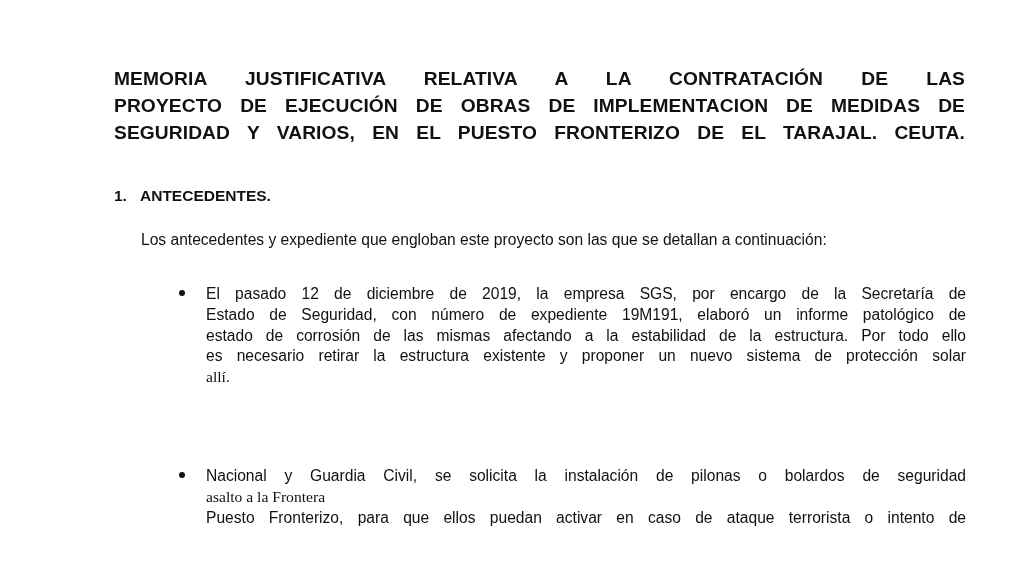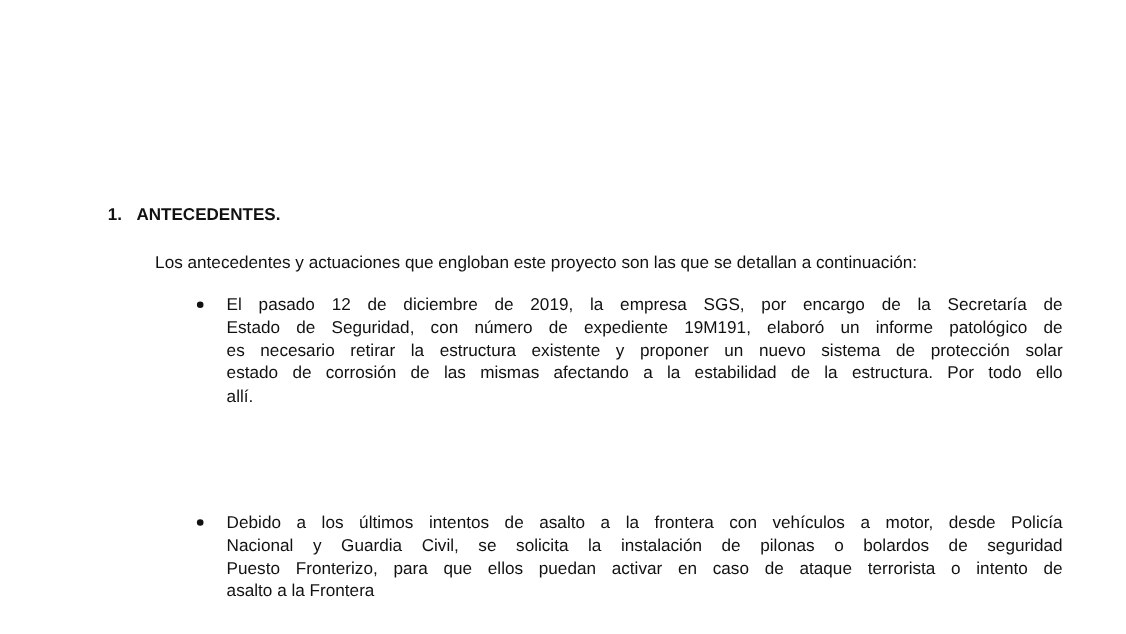--- a/index.html
+++ b/index.html
@@ -35,21 +35,21 @@
       letter-spacing: 0.1px;
       margin: 0;
     }
     .title .tline {
       display: block;
       text-align: justify;
       text-align-last: justify;
     }
     .section-heading {
       position: absolute;
-      left: 98px;
+      left: 114px;
       top: 186px;
       font-weight: bold;
       font-size: 15.5px;
       line-height: 20px;
       margin: 0;
     }
     .section-heading .num {
       display: inline-block;
       width: 26px;
     }
@@ -78,56 +78,61 @@
       text-align: justify;
     }
     .bullet-item .line {
       display: block;
       text-align: justify;
       text-align-last: justify;
       white-space: nowrap;
     }
     .bullet-item .line.last {
       text-align-last: left;
+      font-family: Liberation Serif, serif;
     }
     .bullet-dot {
       position: absolute;
       left: -27px;
       top: 6px;
       width: 6px;
       height: 6px;
       border-radius: 50%;
       background: #111111;
     }
-    .item-1 { top: 268px; }
+    .item-1 { top: 284px; }
     .item-2 { top: 466px; }
   </style>
 </head>
 <body>
 
 <div class="page">
 
+  <h1 class="title">
+    <span class="tline">MEMORIA JUSTIFICATIVA RELATIVA A LA CONTRATACIÓN DE LAS</span>
+    <span class="tline">PROYECTO DE EJECUCIÓN DE OBRAS DE IMPLEMENTACION DE MEDIDAS DE</span>
+    <span class="tline">SEGURIDAD Y VARIOS, EN EL PUESTO FRONTERIZO DE EL TARAJAL. CEUTA.</span>
+  </h1>
 
   <h2 class="section-heading">
     <span class="num">1.</span><span>ANTECEDENTES.</span>
   </h2>
 
-  <p class="intro">Los antecedentes y actuaciones que engloban este proyecto son las que se detallan a continuación:</p>
+  <p class="intro">Los antecedentes y expediente que engloban este proyecto son las que se detallan a continuación:</p>
 
   <ul class="bullets">
     <li class="bullet-item item-1">
       <span class="bullet-dot"></span>
       <span class="line">El pasado 12 de diciembre de 2019, la empresa SGS, por encargo de la Secretaría de</span>
       <span class="line">Estado de Seguridad, con número de expediente 19M191, elaboró un informe patológico de</span>
+      <span class="line">estado de corrosión de las mismas afectando a la estabilidad de la estructura. Por todo ello</span>
       <span class="line">es necesario retirar la estructura existente y proponer un nuevo sistema de protección solar</span>
-      <span class="line">estado de corrosión de las mismas afectando a la estabilidad de la estructura. Por todo ello</span>
       <span class="line last">allí.</span>
     </li>
     <li class="bullet-item item-2">
       <span class="bullet-dot"></span>
-      <span class="line">Debido a los últimos intentos de asalto a la frontera con vehículos a motor, desde Policía</span>
       <span class="line">Nacional y Guardia Civil, se solicita la instalación de pilonas o bolardos de seguridad</span>
+      <span class="line last">asalto a la Frontera</span>
       <span class="line">Puesto Fronterizo, para que ellos puedan activar en caso de ataque terrorista o intento de</span>
-      <span class="line last">asalto a la Frontera</span>
     </li>
   </ul>
 
 </div>
 
 </body></html>

